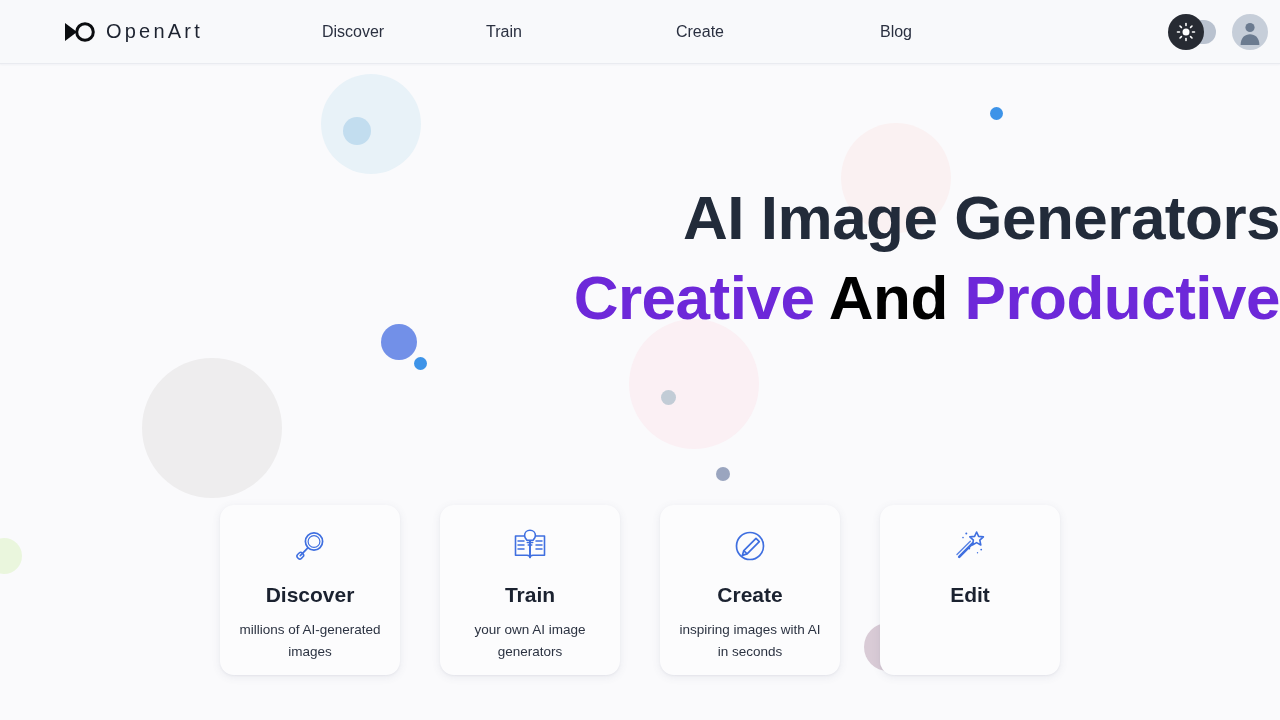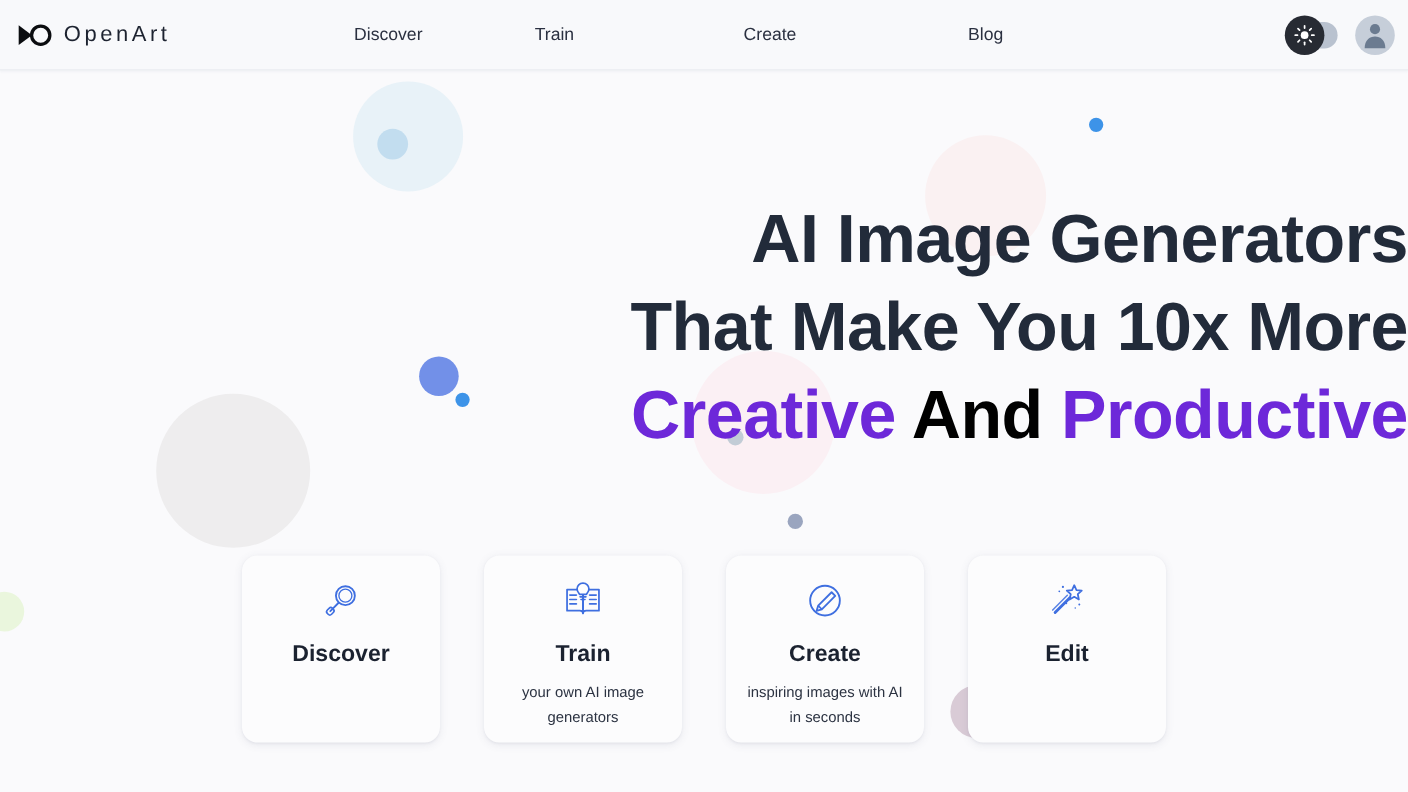--- a/index.html
+++ b/index.html
@@ -19,20 +19,21 @@
 
   
   .header {
     position: absolute; top: 0; left: 0;
     width: 1280px; height: 64px;
     background: #f8f9fb;
     border-bottom: 1px solid #e9ebf0;
     box-shadow: 0 1px 2px rgba(60,70,110,0.05);
     display: flex; align-items: center;
     z-index: 40;
+    padding-left: 48px;
   }
   .brand {
     display: flex; align-items: center;
     margin-left: 14px;
     gap: 10px;
   }
   .logo-mark { width: 34px; height: 28px; display: block; }
   .brand-name {
     font-size: 20px;
     letter-spacing: 3.2px;
@@ -209,37 +210,37 @@
             <path d="M3.6 26 C3.6 18.6 8.0 15.2 13 15.2 C18 15.2 22.4 18.6 22.4 26 Z" fill="#6b7b90"></path>
           </svg>
         </span>
       </div>
     </div>
   </div>
 
   <div class="hero">
     <div class="headline">
       <div>AI Image Generators</div>
-      <div>That Make You 10x More</div>
       <div><span class="accent">Creative</span><span class="dark"> And </span><span class="accent">Productive</span></div>
     </div>
   </div>
 
   <div class="cards">
 
     <div class="card">
       <span>
         <svg class="card-icon" viewBox="0 0 38 38">
           <circle cx="23" cy="14.5" r="8.6" fill="none" stroke="#3f6fe0" stroke-width="1.7"></circle>
           <circle cx="23" cy="14.5" r="5.9" fill="none" stroke="#3f6fe0" stroke-width="1.2"></circle>
           <path d="M16.6 21.2 L9.3 28.6" stroke="#3f6fe0" stroke-width="1.7" stroke-linecap="round"></path>
           <rect x="6.0" y="26.0" width="6.6" height="5.4" rx="2.2" fill="none" stroke="#3f6fe0" stroke-width="1.5" transform="rotate(-45 9.3 28.7)"></rect>
         </svg>
       </span>
       <div class="card-title">Discover</div>
+      <div class="card-desc">millions of AI-generated images</div>
     </div>
 
     <div class="card">
       <span>
         <svg class="card-icon" viewBox="0 0 38 38">
           <path d="M4.5 9 H16 C17.6 9 19 10.2 19 11.8 V30.5 C19 29.2 17.8 28.2 16 28.2 H4.5 Z" fill="none" stroke="#3f6fe0" stroke-width="1.6" stroke-linejoin="round"></path>
           <path d="M33.5 9 H22 C20.4 9 19 10.2 19 11.8 V30.5 C19 29.2 20.2 28.2 22 28.2 H33.5 Z" fill="none" stroke="#3f6fe0" stroke-width="1.6" stroke-linejoin="round"></path>
           <g stroke="#3f6fe0" stroke-width="1.5" stroke-linecap="round">
             <line x1="7" y1="14" x2="13" y2="14"></line>
             <line x1="7" y1="18" x2="13" y2="18"></line>

